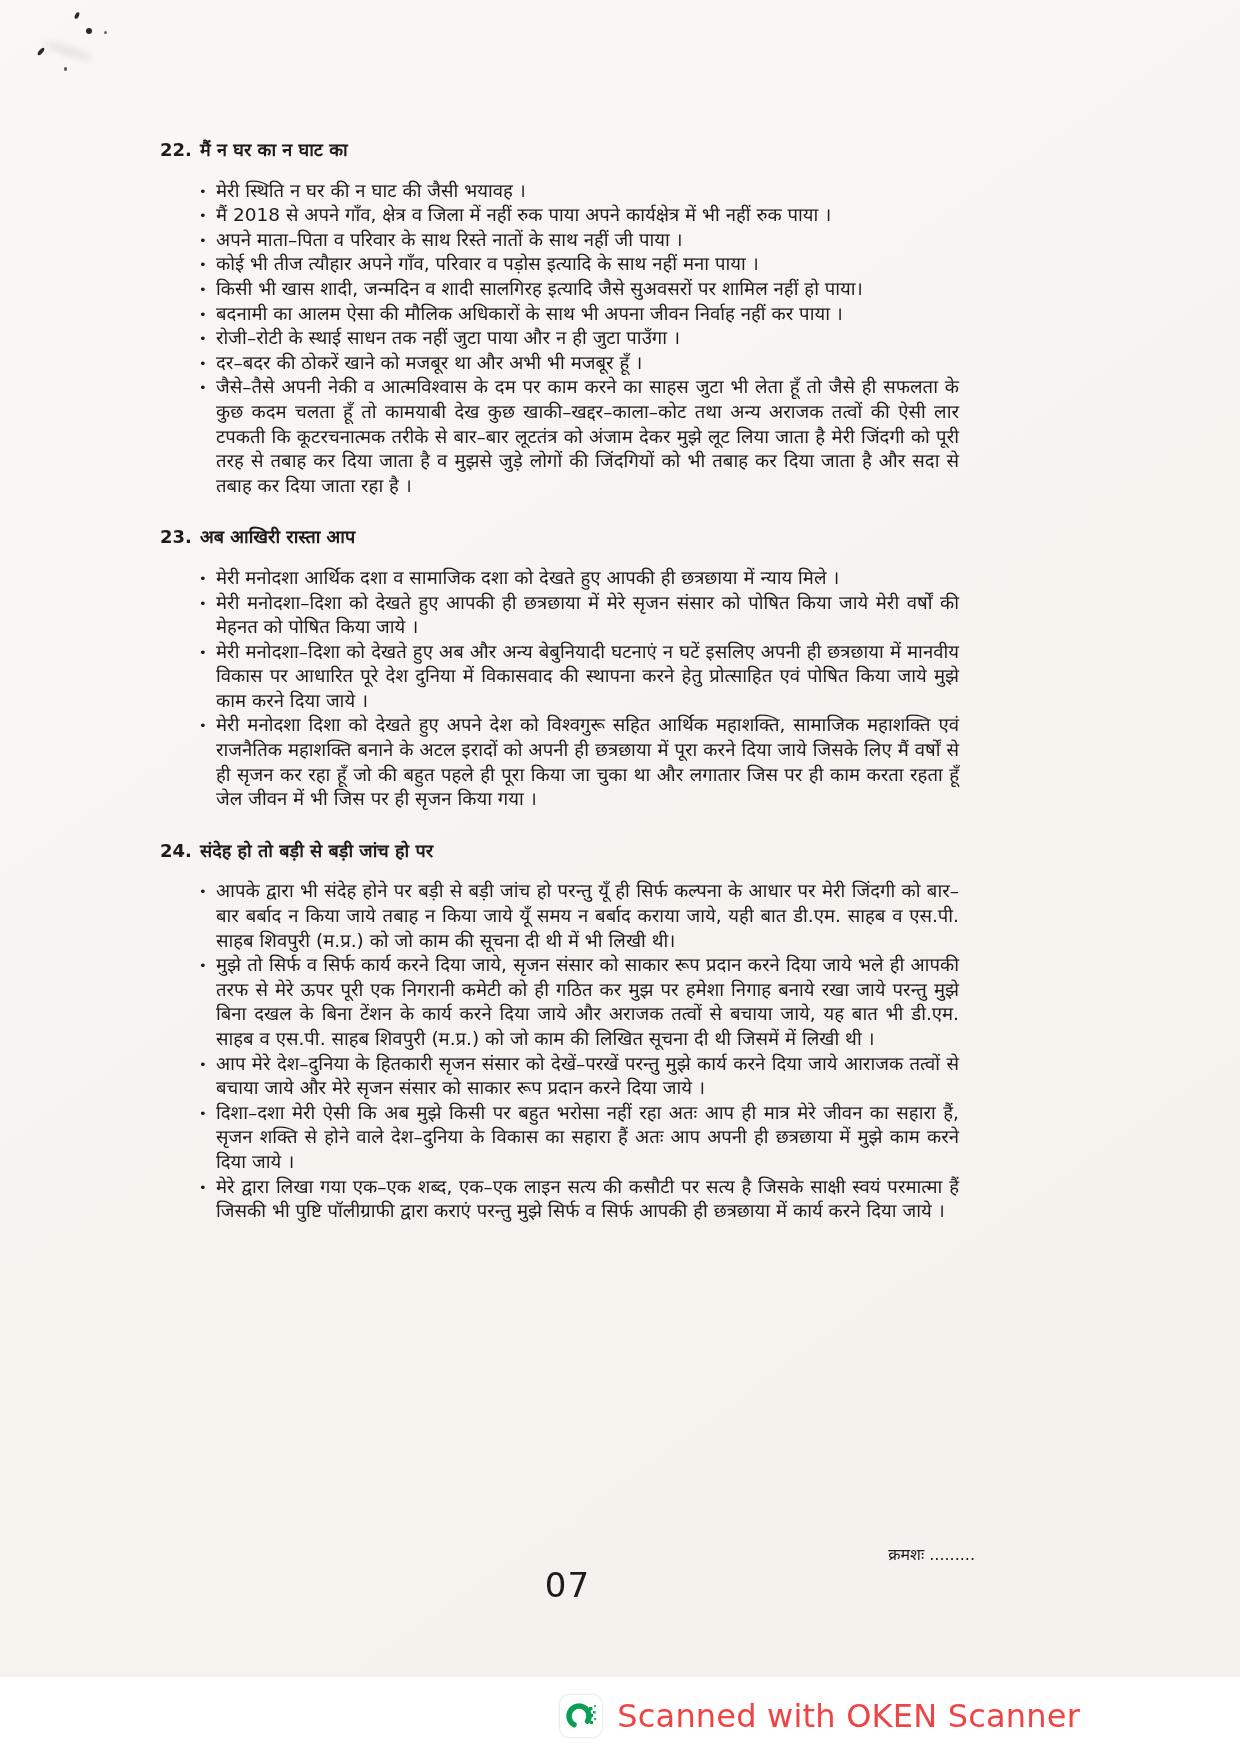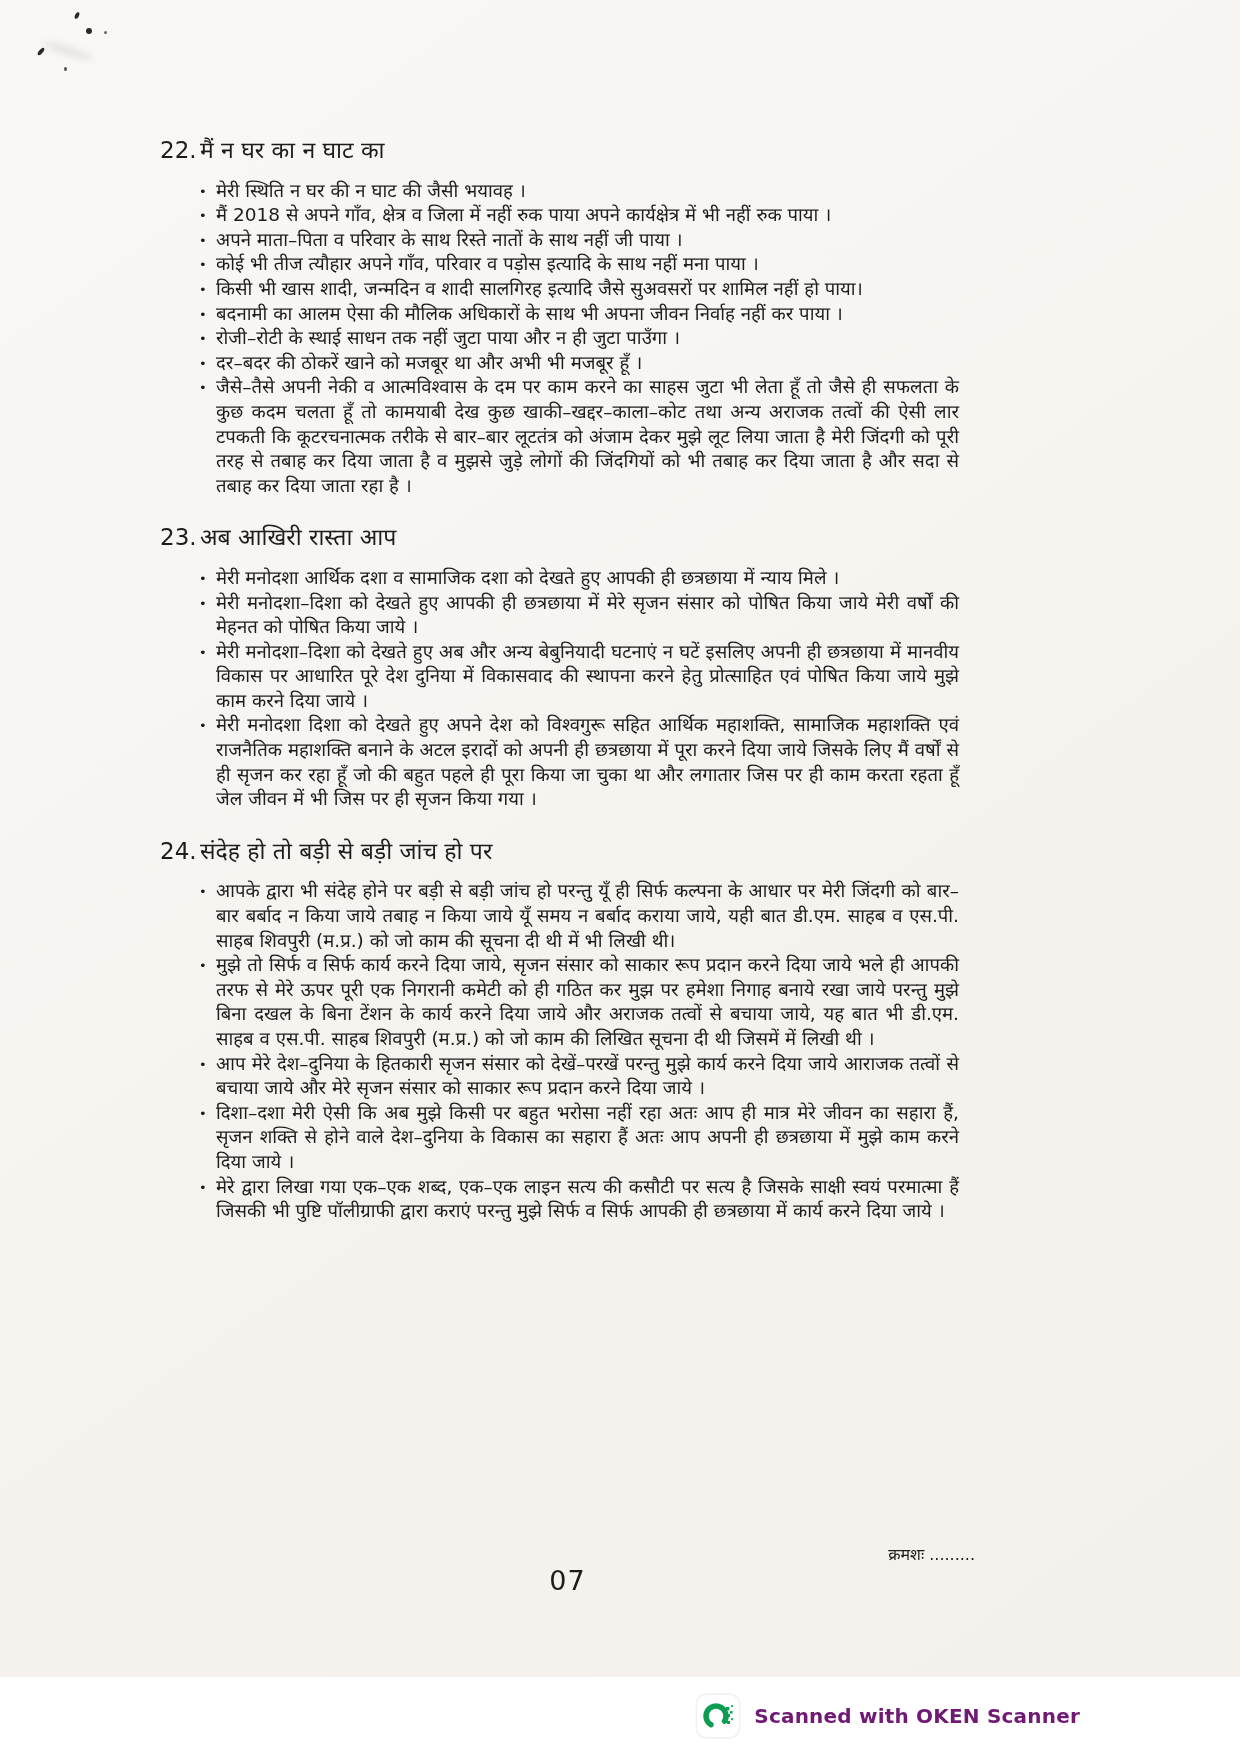--- a/index.html
+++ b/index.html
@@ -16,22 +16,22 @@
   .content{
     position:absolute;
     top:138px;left:160px;
     width:815px;
     font-size:18.5px;
     line-height:24.6px;
   }
   .section{margin:0 0 27px 0;}
   .sec-heading{
     display:flex;
-    font-weight:400;
-    font-size:23px;
+    font-weight:700;
+    font-size:18px;
     margin:0 0 3px 0;
     align-items:flex-end;
   }
   .sec-num{flex:none;width:40px;}
   .bullet-list{
     list-style:none;
     margin:16px;padding:0;
   }
   .bullet{
     position:relative;
@@ -50,21 +50,21 @@
     top:1543px;left:160px;
     width:815px;
     text-align:right;
     font-size:16px;
   }
   .page-number{
     position:absolute;
     top:1565px;left:160px;
     width:815px;
     text-align:center;
-    font-size:27px;
+    font-size:34px;
     letter-spacing:1px;
   }
   .scanner-strip{
     position:absolute;
     left:0;bottom:0;
     width:100%;height:78px;
     background:#ffffff;
     display:flex;
     align-items:center;
     justify-content:flex-end;
@@ -74,23 +74,23 @@
   }
   .oken-logo{
     width:42px;height:42px;
     background:#fff;
     border-radius:9px;
     box-shadow:0 0 3px rgba(0,0,0,0.18);
     display:flex;align-items:center;justify-content:center;
     flex:none;
   }
   .scanner-label{
-    font-size:20px;
-    font-weight:700;
-    color:#701a75;
+    font-size:32px;
+    font-weight:400;
+    color:#ef4444;
     letter-spacing:0.2px;
   }
   .speck{position:absolute;background:#2a2a2a;border-radius:50%;}
   .speck.s1{left:75px;top:12px;width:4px;height:7px;transform:rotate(25deg);}
   .speck.s2{left:86px;top:28px;width:6px;height:6px;}
   .speck.s3{left:104px;top:31px;width:3px;height:3px;opacity:.7;}
   .speck.s4{left:39px;top:47px;width:4px;height:9px;transform:rotate(40deg);}
   .speck.s5{left:64px;top:67px;width:3px;height:4px;opacity:.8;}
   .smudge{
     position:absolute;left:42px;top:46px;width:52px;height:10px;

